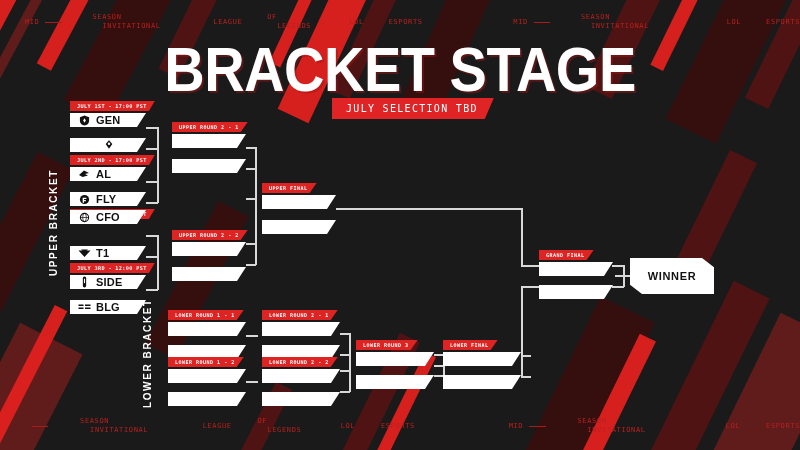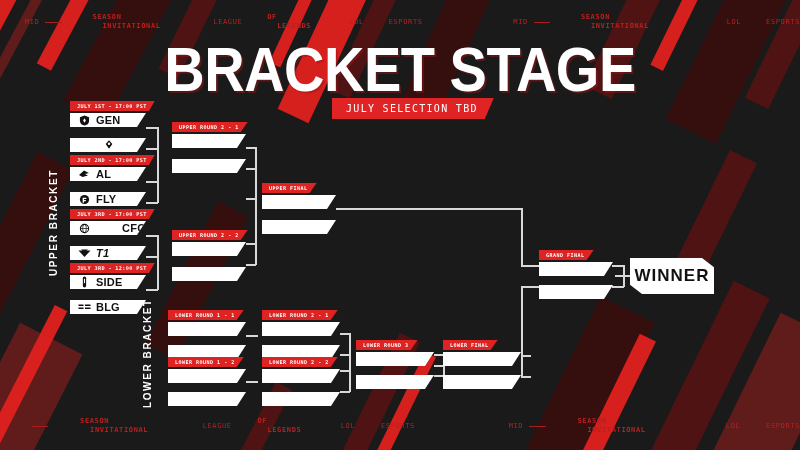--- a/index.html
+++ b/index.html
@@ -24,21 +24,21 @@
     display:flex; align-items:center;
     font-family:"DejaVu Sans Mono", monospace;
     font-size:7px; letter-spacing:.09em; color:#b8201f;
     white-space:nowrap; pointer-events:none;
   }
   .ticker.top { top:4px; }
   .ticker.bottom { bottom:6px; }
   .tick-word { display:inline-block; }
   .tick-rule { display:inline-block; width:22px; height:1px; background:#a81d1c; margin:0 6px; vertical-align:middle; }
   .tick-2line { display:inline-block; line-height:1.35; }
-  .tick-2line i { display:block; font-style:normal;font-weight:bold; }
+  .tick-2line i { display:block; font-style:normal; }
   .tick-2line i + i { padding-left:10px; }
   .gap-s { display:inline-block; width:34px; }
   .gap-m { display:inline-block; width:52px; }
   .gap-l { display:inline-block; width:72px; }
 
   
   .title {
     position:absolute; top:38px; left:0; width:800px; text-align:center;
     font-family:"Liberation Sans", sans-serif;
     font-weight:700; font-size:56px; line-height:56px;
@@ -110,21 +110,21 @@
 
   
   .winner-box {
     position:absolute;
     background:#ffffff;
     display:flex; align-items:center; justify-content:center;
     clip-path:polygon(0 0, calc(100% - 12px) 0, 100% 26%, 100% 100%, 12px 100%, 0 74%);
   }
   .winner-box span {
     font-family:"Liberation Sans", sans-serif;
-    font-weight:700; font-size:17px; color:#111; letter-spacing:.06em;
+    font-weight:700; font-size:11px; color:#111; letter-spacing:.06em;
   }
 
   
   .conn { position:absolute; background:#d8d8d8; }
   .conn.h { height:1.6px; }
   .conn.v { width:1.6px; }
 </style>
 </head>
 <body>
 
@@ -333,31 +333,31 @@
       <span class="logo">
         <svg width="11" height="11" viewBox="0 0 24 24">
             <circle cx="12" cy="12" r="10" fill="#111"></circle>
             <path d="M8 8 h8 v3 h-5 v2 h4 v3 h-4 v3 h-3 z" fill="#fff"></path>
           </svg>
       </span>
       <span class="tname">FLY</span>
     </div>
 
     <div class="date-pill" style="left:70px;top:209px;">JULY 3RD - 17:00 PST</div>
-    <div class="slot" style="left:70px;top:221px;width:76px;justify-content:space-between;">
+    <div class="slot" style="left:70px;top:210px;width:76px;">
       <span class="logo">
         <svg width="11" height="11" viewBox="0 0 24 24">
             <circle cx="12" cy="12" r="9" fill="none" stroke="#111" stroke-width="2.4"></circle>
             <ellipse cx="12" cy="12" rx="4" ry="9" fill="none" stroke="#111" stroke-width="1.6"></ellipse>
             <line x1="3" y1="12" x2="21" y2="12" stroke="#111" stroke-width="1.6"></line>
           </svg>
       </span>
       <span class="tname">CFO</span>
     </div>
-    <div class="slot" style="left:70px;top:246px;width:76px;font-style:italic;">
+    <div class="slot" style="left:70px;top:246px;width:76px;">
       <span class="logo">
         <svg width="13" height="9" viewBox="0 0 26 18">
             <path d="M1 3 L25 3 L13 16 Z" fill="#111"></path>
             <path d="M6 1 L20 1 L13 7 Z" fill="#111"></path>
           </svg>
       </span>
       <span class="tname">T1</span>
     </div>
 
     <div class="date-pill" style="left:70px;top:263px;">JULY 3RD - 12:00 PST</div>

